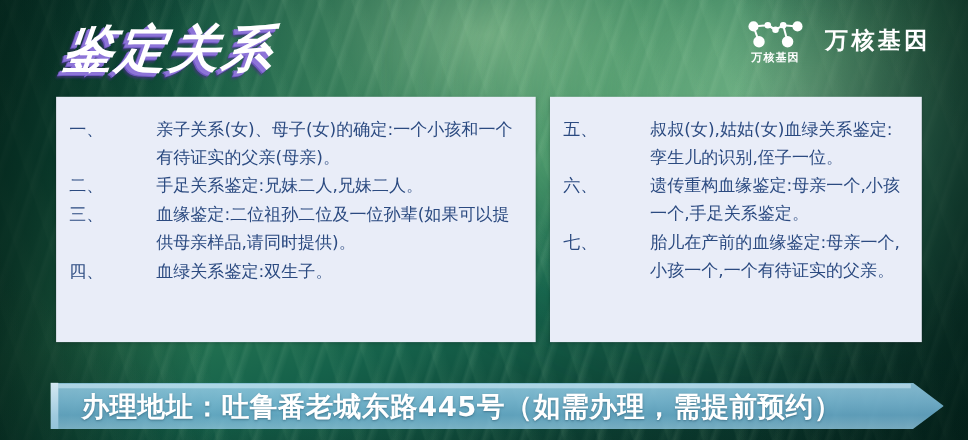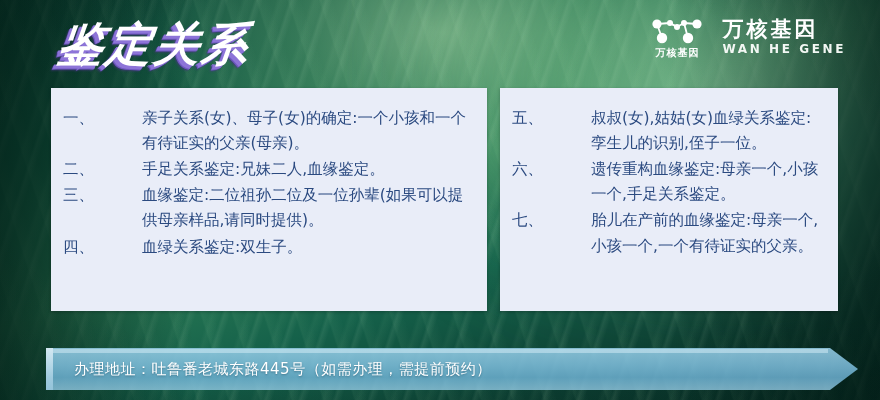--- a/index.html
+++ b/index.html
@@ -193,22 +193,22 @@
     left: 7px; right: 30px; top: 1px;
     height: 4px;
     background: rgba(225,243,252,0.45);
   }
   .banner-text {
     position: absolute;
     left: 28px; top: 0; bottom: 0;
     display: flex;
     align-items: center;
     color: #ffffff;
-    font-size: 15px;
-    font-weight: normal;
+    font-size: 25px;
+    font-weight: bold;
     letter-spacing: 0.5px;
     text-shadow: 0 1px 2px rgba(20,60,80,0.45);
     white-space: nowrap;
   }
 </style>
 </head>
 <body>
 
 <div id="poster">
 
@@ -241,34 +241,33 @@
             <circle cx="22" cy="7" r="3.0"></circle>
             <circle cx="36" cy="7" r="3.0"></circle>
             <circle cx="29" cy="11" r="3.0"></circle>
           </g>
         </svg>
       </span>
       <span class="brand-mark-text">万核基因</span>
     </div>
     <div class="brand-words">
       <span class="brand-cn">万核基因</span>
-      <span class="brand-en">WAN HE GENE</span>
     </div>
   </div>
 
   <div class="panels">
 
     <div class="panel panel-left">
       <div class="item">
         <span class="item-num">一、</span>
         <span class="item-text">亲子关系(女)、母子(女)的确定:一个小孩和一个有待证实的父亲(母亲)。</span>
       </div>
       <div class="item">
         <span class="item-num">二、</span>
-        <span class="item-text">手足关系鉴定:兄妹二人,血缘鉴定。</span>
+        <span class="item-text">手足关系鉴定:兄妹二人,兄妹二人。</span>
       </div>
       <div class="item">
         <span class="item-num">三、</span>
         <span class="item-text">血缘鉴定:二位祖孙二位及一位孙辈(如果可以提供母亲样品,请同时提供)。</span>
       </div>
       <div class="item">
         <span class="item-num">四、</span>
         <span class="item-text">血绿关系鉴定:双生子。</span>
       </div>
     </div>

